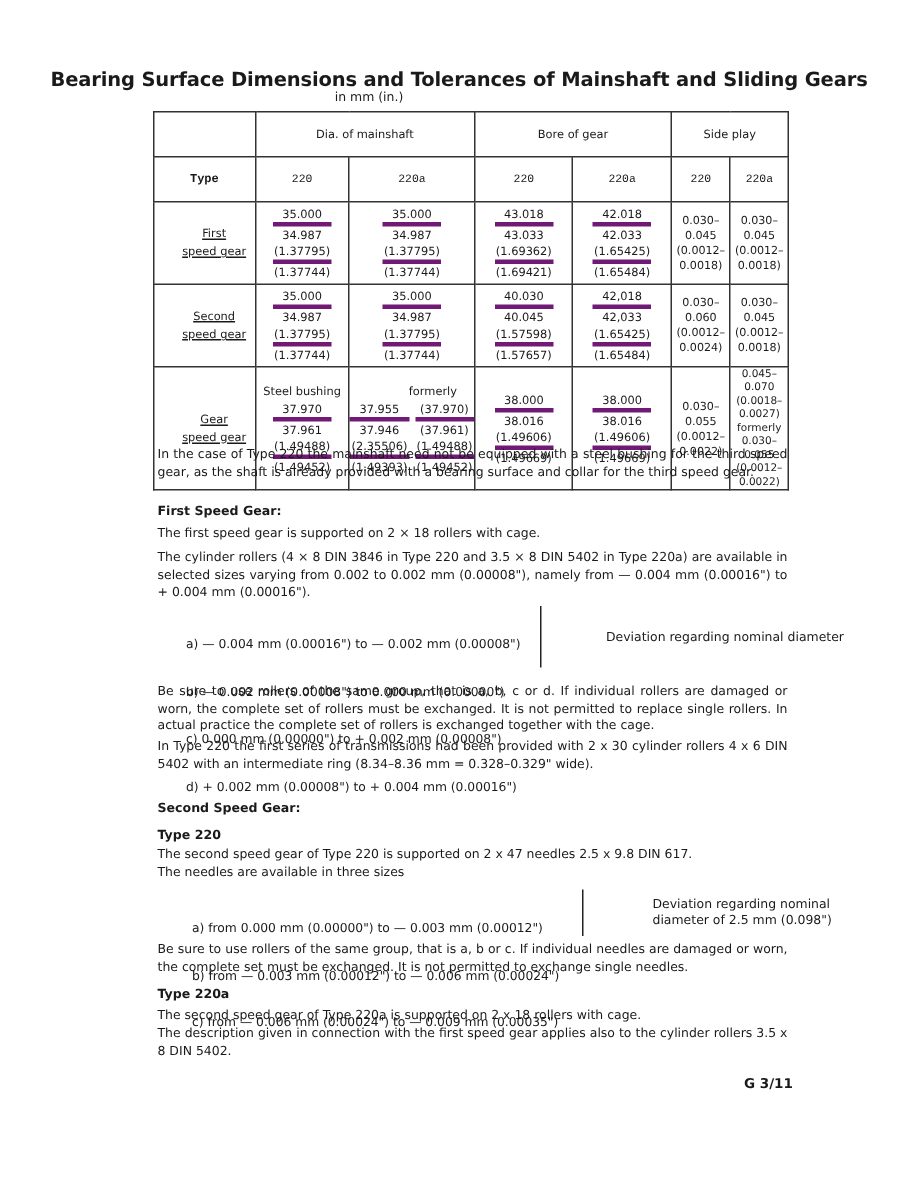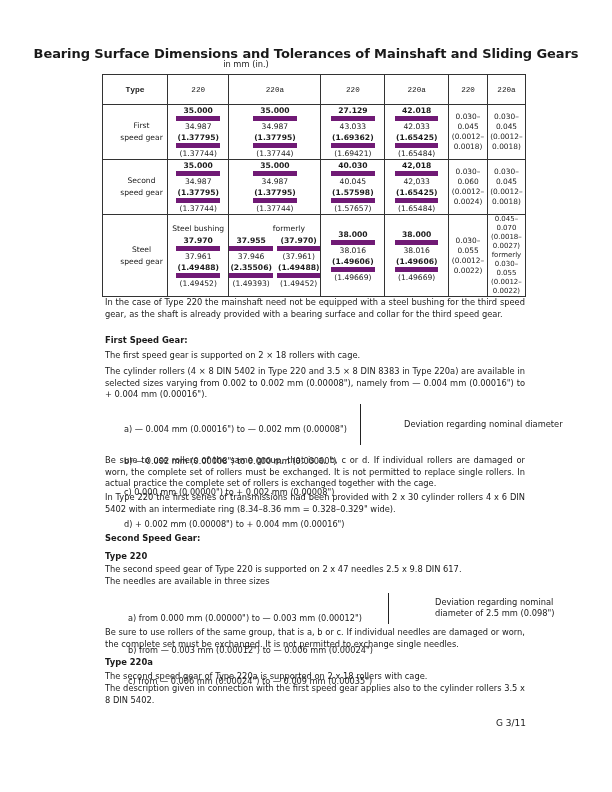--- a/index.html
+++ b/index.html
@@ -8,85 +8,91 @@
     font-family:"DejaVu Sans", sans-serif; color:#1a1a1a;
   }
   .title { position:absolute; left:0; width:612px; top:46px; text-align:center; font-size:13px; font-weight:bold; letter-spacing:-0.1px; }
   .subtitle { position:absolute; left:0; width:492px; top:59px; text-align:center; font-size:8.3px; }
 
   table.spec { position:absolute; left:102px; top:74px; width:424px; border-collapse:collapse; font-size:7.6px; }
   table.spec td, table.spec th { border:1px solid #333; text-align:center; vertical-align:middle; padding:0; font-weight:normal; }
   table.spec th.grp { height:29px; }
   table.spec tr.sub td { height:29px;font-family:Liberation Mono, monospace; }
   .typehdr { font-weight:bold !important; font-size:8px; }
-  td.rowlbl { text-align:right; padding-left:13px !important; line-height:12px; }
+  td.rowlbl { text-align:right; padding-left:13px !important; line-height:12px;text-decoration:underline; }
   .frac { display:inline-block; line-height:11px; }
-  .frac .n { display:block; border-bottom:5px solid #701a75; padding:0 1px;font-weight:bold; }
+  .frac .n { display:block; border-bottom:3px solid #701a75; padding:0 1px; }
   .frac .d { display:block; padding:0 1px; }
   .bushlbl { display:block; line-height:11px; margin-bottom:1px; }
   .pair { display:flex; justify-content:space-between; gap:4px; }
   .sp { line-height:10px; font-size:7.4px; }
 
   .para { position:absolute; left:105px; width:420px; font-size:8.3px; line-height:11.5px; text-align:justify; margin:0; }
   .head { position:absolute; left:105px; font-size:8.4px; font-weight:bold; margin:0; }
   .list { position:absolute; left:124px; font-size:8.2px; line-height:10.5px; }
   .list div { white-space:nowrap; }
   .brace { position:absolute; border-right:1.3px solid #222; border-top:none; }
   .brace-note { position:absolute; font-size:8.3px; line-height:11px;padding-left:43px; }
-  .pageno { position:absolute; left:496px; top:718px; font-size:9px; font-weight:normal; }
+  .pageno { position:absolute; left:496px; top:718px; font-size:9px; font-weight:bold; }
 </style>
 </head>
 <body>
 
 <div class="title">Bearing Surface Dimensions and Tolerances of Mainshaft and Sliding Gears</div>
 <div class="subtitle">in mm (in.)</div>
 
 <table class="spec">
   <colgroup>
     <col style="width:70px">
       <col style="width:65px">
       <col style="width:74px">
       <col style="width:68px">
       <col style="width:68px">
       <col style="width:40px">
       <col style="width:39px">
   </colgroup>
   <tbody>
+      <tr>
+    <th class="grp"></th>
+    <th class="grp" colspan="2">Dia. of mainshaft</th>
+    <th class="grp" colspan="2">Bore of gear</th>
+    <th class="grp" colspan="2">Side play</th>
+  </tr>
   <tr class="sub">
     <td class="typehdr">Type</td>
     <td>220</td>
     <td>220a</td>
     <td>220</td>
     <td>220a</td>
     <td>220</td>
     <td>220a</td>
   </tr>
 
   <tr style="height:55px">
     <td class="rowlbl"><span>First</span><br><span>speed gear</span></td>
     <td><span class="frac"><span class="n">35.000</span><span class="d">34.987</span><span class="n">(1.37795)</span><span class="d">(1.37744)</span></span></td>
     <td><span class="frac"><span class="n">35.000</span><span class="d">34.987</span><span class="n">(1.37795)</span><span class="d">(1.37744)</span></span></td>
-    <td><span class="frac"><span class="n">27.129</span><span class="d">43.033</span><span class="n">(1.69362)</span><span class="d">(1.69421)</span></span></td>
+    <td><span class="frac"><span class="n">43.018</span><span class="d">43.033</span><span class="n">(1.69362)</span><span class="d">(1.69421)</span></span></td>
     <td><span class="frac"><span class="n">42.018</span><span class="d">42.033</span><span class="n">(1.65425)</span><span class="d">(1.65484)</span></span></td>
     <td class="sp"><span>0.030–0.045</span><br><span>(0.0012–</span><br><span>0.0018)</span></td>
     <td class="sp"><span>0.030–0.045</span><br><span>(0.0012–</span><br><span>0.0018)</span></td>
   </tr>
 
   <tr style="height:55px">
     <td class="rowlbl"><span>Second</span><br><span>speed gear</span></td>
     <td><span class="frac"><span class="n">35.000</span><span class="d">34.987</span><span class="n">(1.37795)</span><span class="d">(1.37744)</span></span></td>
     <td><span class="frac"><span class="n">35.000</span><span class="d">34.987</span><span class="n">(1.37795)</span><span class="d">(1.37744)</span></span></td>
     <td><span class="frac"><span class="n">40.030</span><span class="d">40.045</span><span class="n">(1.57598)</span><span class="d">(1.57657)</span></span></td>
     <td><span class="frac"><span class="n">42,018</span><span class="d">42,033</span><span class="n">(1.65425)</span><span class="d">(1.65484)</span></span></td>
     <td class="sp"><span>0.030–0.060</span><br><span>(0.0012–</span><br><span>0.0024)</span></td>
     <td class="sp"><span>0.030–0.045</span><br><span>(0.0012–</span><br><span>0.0018)</span></td>
   </tr>
 
   <tr style="height:72px">
-    <td class="rowlbl"><span>Steel</span><br><span>speed gear</span></td>
+    <td class="rowlbl"><span>Gear</span><br><span>speed gear</span></td>
     <td>
       <span class="bushlbl">Steel bushing</span>
       <span class="frac"><span class="n">37.970</span><span class="d">37.961</span><span class="n">(1.49488)</span><span class="d">(1.49452)</span></span>
     </td>
     <td>
       <span class="bushlbl" style="padding-left:28px">formerly</span>
       <div class="pair">
         <span class="frac">
               <span class="n">37.955</span>
               <span class="d">37.946</span>
@@ -106,21 +112,21 @@
     <td class="sp"><span>0.030–0.055</span><br><span>(0.0012–</span><br><span>0.0022)</span></td>
     <td class="sp" style="font-size:7px;line-height:9px"><span>0.045–0.070</span><br><span>(0.0018–</span><br><span>0.0027)</span><br><span>formerly</span><br><span>0.030–0.055</span><br><span>(0.0012–</span><br><span>0.0022)</span></td>
   </tr>
 </tbody>
   </table>
 
 <p class="para" style="top:297px">In the case of Type 220 the mainshaft need not be equipped with a steel bushing for the third speed gear, as the shaft is already provided with a bearing surface and collar for the third speed gear.</p>
 
 <p class="head" style="top:335px">First Speed Gear:</p>
 <p class="para" style="top:350px">The first speed gear is supported on 2 × 18 rollers with cage.</p>
-<p class="para" style="top:366px">The cylinder rollers (4 × 8 DIN 5402 in Type 220 and 3.5 × 8 DIN 8383 in Type 220a) are available in selected sizes varying from 0.002 to 0.002 mm (0.00008"), namely from — 0.004 mm (0.00016") to + 0.004 mm (0.00016").</p>
+<p class="para" style="top:366px">The cylinder rollers (4 × 8 DIN 3846 in Type 220 and 3.5 × 8 DIN 5402 in Type 220a) are available in selected sizes varying from 0.002 to 0.002 mm (0.00008"), namely from — 0.004 mm (0.00016") to + 0.004 mm (0.00016").</p>
 
 <div class="list" style="top:403px;white-space:pre">
   <div>a) — 0.004 mm (0.00016") to — 0.002 mm (0.00008")</div>
   <div>b) — 0.002 mm (0.00008") to     0.000 mm (0.00000")</div>
   <div>c)     0.000 mm (0.00000") to + 0.002 mm (0.00008")</div>
   <div>d) + 0.002 mm (0.00008") to + 0.004 mm (0.00016")</div>
 </div>
 <div class="brace" style="left:357px;top:404px;width:3px;height:41px"></div>
 <div class="brace-note" style="left:361px;top:419px">Deviation regarding nominal diameter</div>
 

